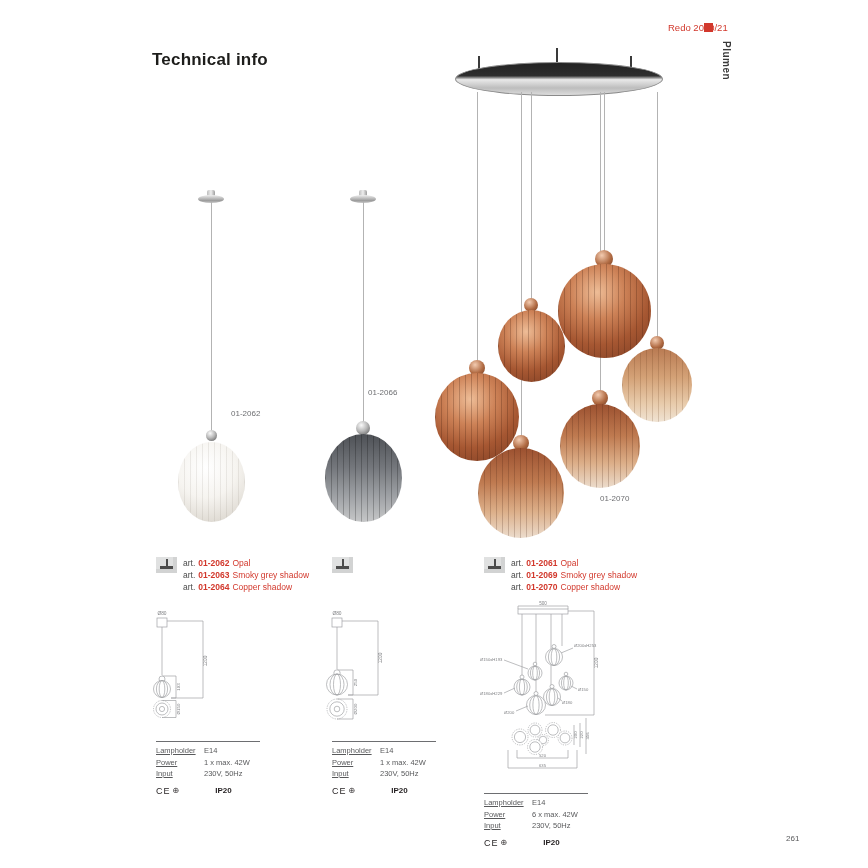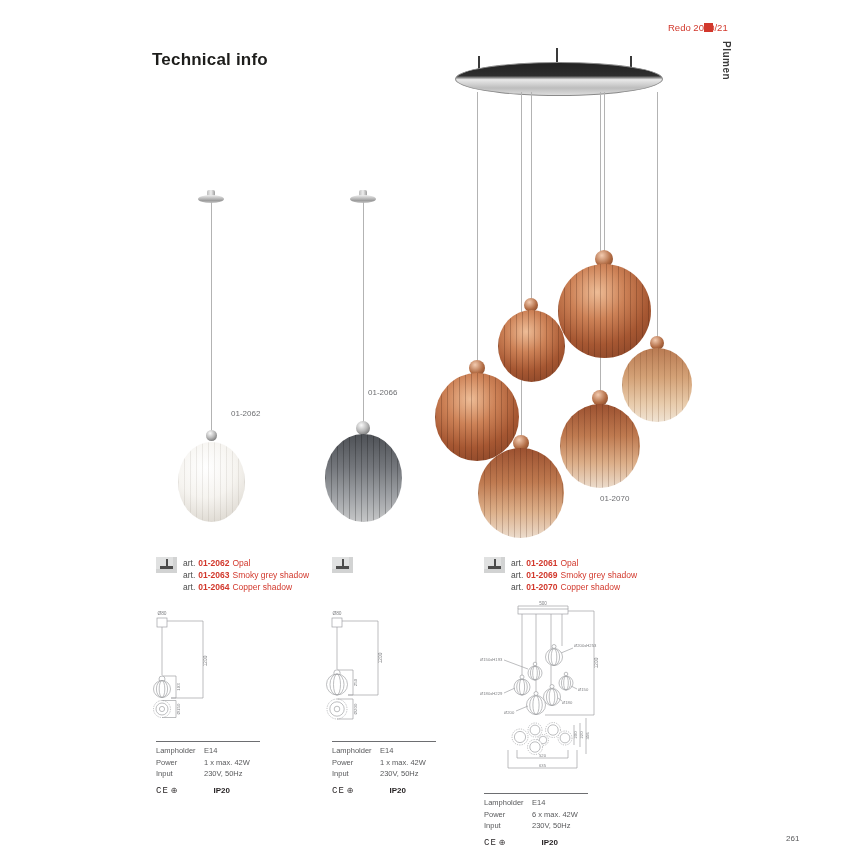--- a/index.html
+++ b/index.html
@@ -51,23 +51,23 @@
   .ci-pole{position:absolute;left:10px;top:2px;width:1.5px;height:7px;background:#4c4c4c;}
   .ci-base{position:absolute;left:4px;top:9px;width:13px;height:2.5px;background:#4c4c4c;}
   .article-rows{font-size:8.5px;line-height:12px;white-space:nowrap;}
   .art{color:#4a4a4a;margin-right:3px;margin-top:40px;}
   .code{color:#d2382c;font-weight:bold;margin-right:3px;}
   .finish{color:#d2382c;}
 
   
   .spec-table{width:104px;border-top:1px solid #6d6e71;padding-top:3px;font-size:7.5px;color:#58595b;}
   .spec-row{display:flex;line-height:11.5px;}
-  .spec-label{width:48px;flex:0 0 auto;}
+  .spec-label{width:48px;flex:0 0 auto;text-decoration:underline;}
   .cert-row{margin-top:6px;color:#231f20;display:flex;align-items:center;gap:2px;}
-  .ce{font-size:9px;letter-spacing:1px;font-family:Liberation Mono, monospace;}
+  .ce{font-size:9px;letter-spacing:1px;}
   .globe-glyph{font-size:8px;}
   .ip{font-size:8px;font-weight:bold;padding-left:34px;}
 
   
   svg text{font-family:"Liberation Sans",sans-serif;fill:#808285;}
 </style>
 </head>
 <body>
 
 <div class="page">

